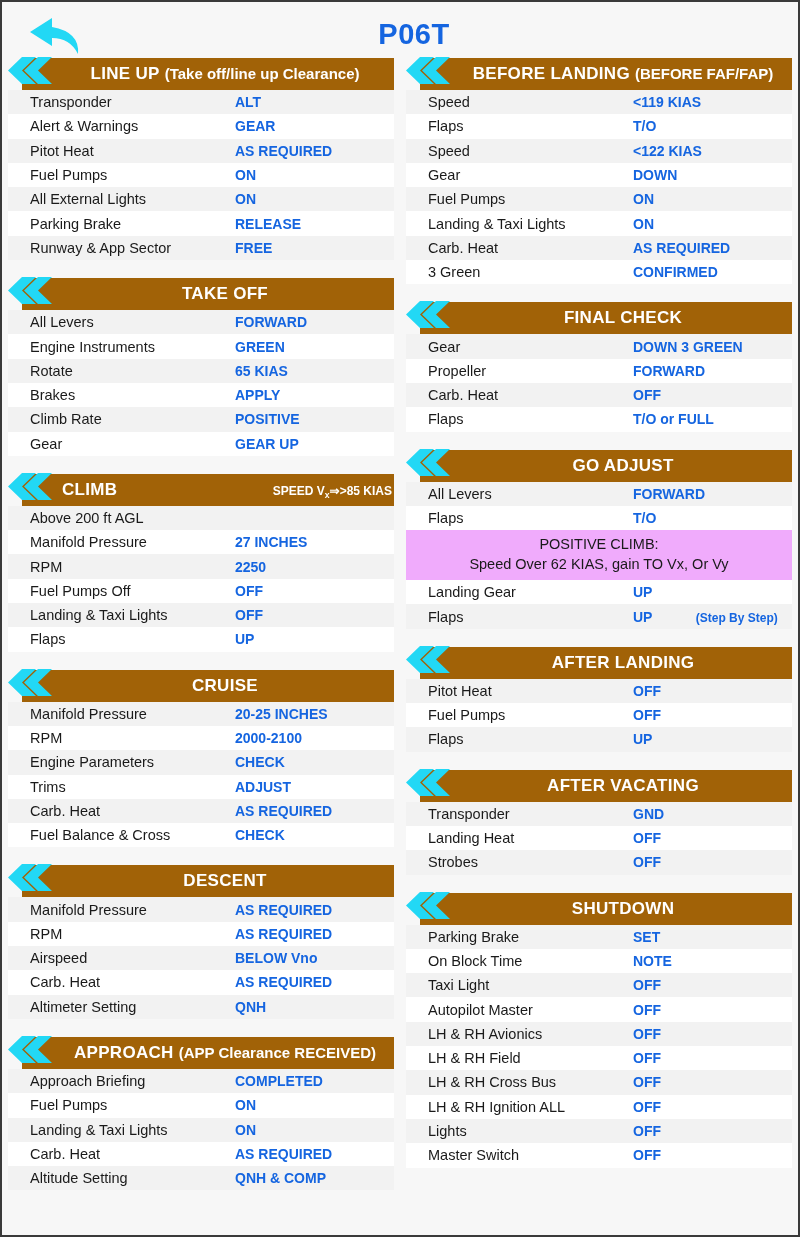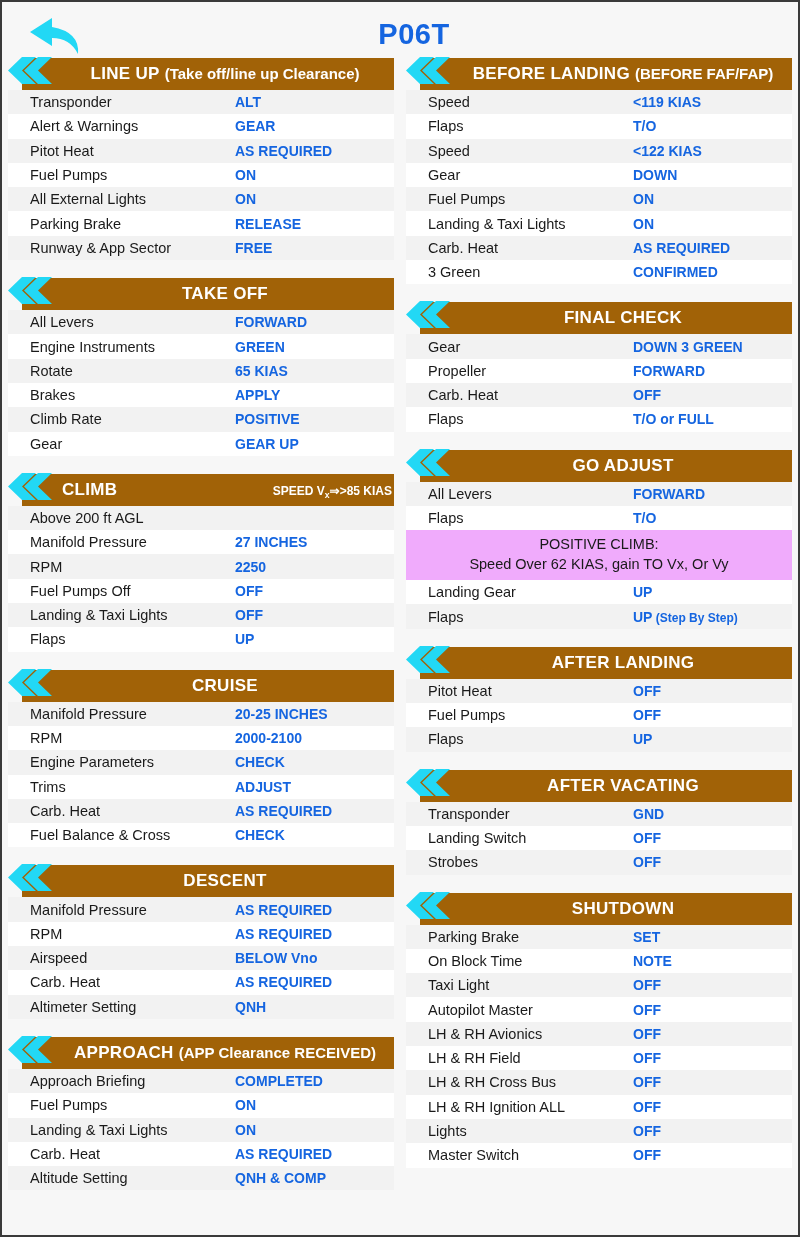--- a/index.html
+++ b/index.html
@@ -68,21 +68,21 @@
     flex: 0 0 205px;
     font-size: 14.5px; color: #1a1a1a;
     white-space: nowrap; overflow: hidden;
   }
   .row .value {
     flex: 1 1 auto;
     font-size: 14px; font-weight: bold; color: #1565e0;
     white-space: nowrap;
   }
   .row .value .sub {
-    font-size: 12px; font-weight: bold;
+    font-size: 12px; font-weight: bold; margin-left: 40px;
   }
   .row.full .label { flex: 1 1 auto; }
   
   .note {
     background: #f0abfc;
     padding: 4px 6px 6px;
     text-align: center;
     color: #1a1a1a;
   }
   .note .n1 { font-size: 14.5px; line-height: 20px; }
@@ -470,21 +470,21 @@
             <div class="titles">
               <span class="sec-title">AFTER VACATING</span>
             </div>
           </div>
           <div class="rows">
             <div class="row">
               <span class="label">Transponder</span>
               <span class="value"><span>GND</span></span>
             </div>
             <div class="row">
-              <span class="label">Landing Switch</span>
+              <span class="label">Landing Heat</span>
               <span class="value"><span>OFF</span></span>
             </div>
             <div class="row">
               <span class="label">Strobes</span>
               <span class="value"><span>OFF</span></span>
             </div>
           </div>
         </div>
         <div class="section">
           <div class="sec-head">

